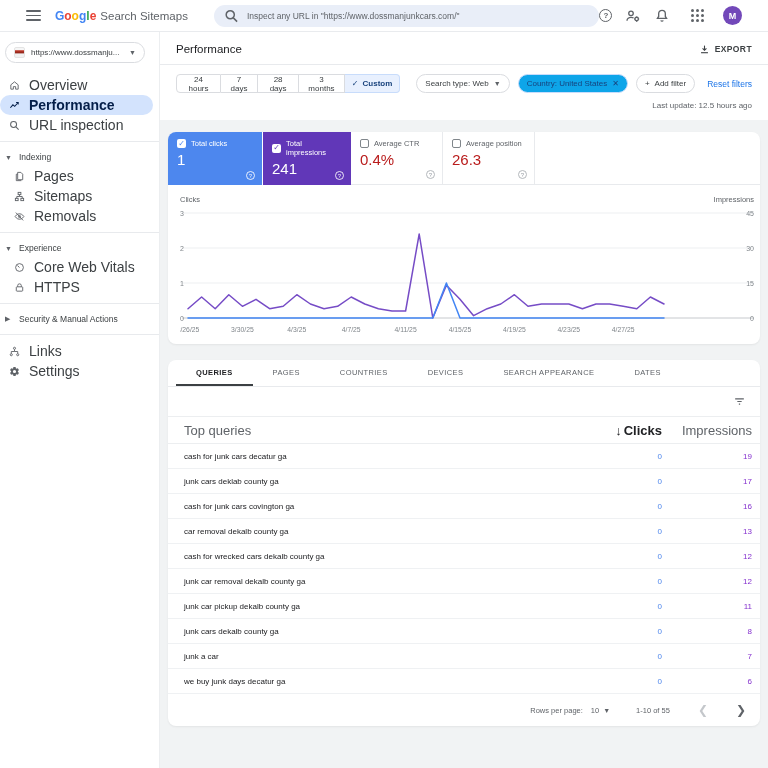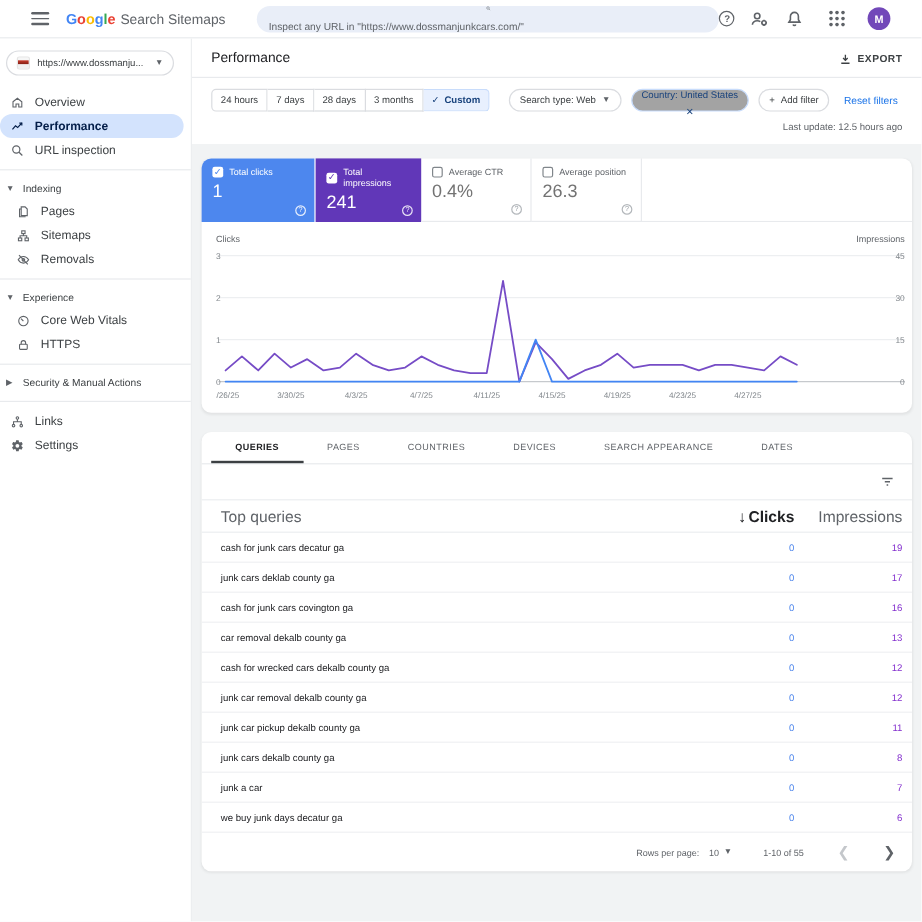--- a/index.html
+++ b/index.html
@@ -9,21 +9,21 @@
   
   .topbar { height:32px; display:flex; align-items:center; padding:0 26px; background:#fff;
     border-bottom:1px solid #e9ebee; position:relative; z-index:5; }
   .hamburger { width:15px; height:11px; display:flex; flex-direction:column; justify-content:space-between; cursor:pointer; margin-right:14px; }
   .hamburger span { height:1.6px; background:#5f6368; border-radius:1px; }
   .logo { display:flex; align-items:baseline; gap:4px; white-space:nowrap; }
   .logo .g { font-size:12px; font-weight:700; letter-spacing:0; }
   .logo .prod { font-size:11.5px; color:#5f6368; }
   .g i { font-style:normal; }
   .searchbox { margin-left:26px; width:388px; height:22px; background:#e9eef8; border-radius:11px;
-    display:flex; align-items:center; padding:0 10px; gap:8px;flex-direction:column; }
+    display:flex; align-items:center; padding:0 10px; gap:8px; }
   .searchbox input { border:none; outline:none; background:transparent; font-size:8.5px; color:#5f6368; width:100%;
     font-family:"Liberation Sans","DejaVu Sans",sans-serif; }
   .searchbox input::placeholder { color:#5f6368; opacity:1; }
   .tb-right { margin-left:auto; display:flex; align-items:center; gap:13px; }
   .tb-icon { width:16px; height:16px; display:flex; align-items:center; justify-content:center; color:#5f6368; cursor:pointer; }
   .help-circ { width:13px; height:13px; border:1.2px solid #5f6368; border-radius:50%; font-size:8px; color:#5f6368;
     display:flex; align-items:center; justify-content:center; font-weight:700; }
   .grid9 { display:grid; grid-template-columns:repeat(3,3px); grid-template-rows:repeat(3,3px); gap:1.8px; margin-left:8px; }
   .grid9 b { width:3px; height:3px; border-radius:50%; background:#5f6368; }
   .avatar { width:19px; height:19px; border-radius:50%; background:#7248b9; color:#fff; font-size:9px; font-weight:700;
@@ -33,21 +33,21 @@
   .app { display:flex; height:736px; }
   .sidebar { width:160px; background:#fff; border-right:1px solid #eceef0; padding-top:10px; flex-shrink:0; }
   .main { flex:1; display:flex; flex-direction:column; min-width:0; }
 
   
   .prop-pill { margin:0 14px 12px 5px; height:21px; border:1px solid #dadce0; border-radius:11px;
     display:flex; align-items:center; gap:6px; padding:0 8px; cursor:pointer; }
   .prop-pill .fav { width:11px; height:11px; border-radius:2px; background:linear-gradient(#f6f6f6 20%, #c0392b 30%, #8e2418 55%, #f1f1f1 65%); border:1px solid #e4e4e4; flex-shrink:0; }
   .prop-pill .txt { font-size:8px; color:#3c4043; white-space:nowrap; overflow:hidden; }
   .caret { font-size:7px; color:#5f6368; margin-left:auto; }
-  .nav-item { height:20px; display:flex; align-items:center; gap:9px; padding:0 8px 0 9px; font-size:10px; color:#3c4043; cursor:pointer; }
+  .nav-item { height:20px; display:flex; align-items:center; gap:9px; padding:0 8px 0 9px; font-size:14px; color:#3c4043; cursor:pointer; }
   .nav-item svg { flex-shrink:0; }
   .nav-item.active { background:#d3e3fd; border-radius:10px; margin-right:6px; color:#041e49; font-weight:700; }
   .nav-icon { width:11px; height:11px; color:#5f6368; }
   .nav-item.active .nav-icon { color:#041e49; }
   .sb-div { height:1px; background:#e8eaed; margin:6px 0; }
   .sec-head { height:18px; display:flex; align-items:center; gap:6px; padding-left:5px; font-size:8.5px; color:#3c4043; cursor:pointer; }
   .sec-caret { font-size:7px; color:#5f6368; width:8px; }
 
   
   .main-top { padding:11px 16px 9px; display:flex; align-items:center; }
@@ -58,21 +58,21 @@
   .chips-row { display:flex; align-items:center; padding:9px 16px 0; }
   .seg { display:flex; }
   .seg .seg-btn { height:19px; padding:0 7px; background:#fff; border:1px solid #dadce0; border-left:none;
     font-size:8px; color:#3c4043; display:flex; align-items:center; gap:4px; cursor:pointer;
     font-family:"Liberation Sans","DejaVu Sans",sans-serif; }
   .seg .seg-btn:first-child { border-left:1px solid #dadce0; border-radius:4px 0 0 4px; }
   .seg .seg-btn:last-child { border-radius:0 4px 4px 0; }
   .seg .seg-btn.active { background:#e8f0fe; border-color:#c8dcfb; color:#18427c; font-weight:700; }
   .chip { height:19px; border:1px solid #dadce0; border-radius:10px; background:#fff; padding:0 8px;
     display:inline-flex; align-items:center; gap:5px; font-size:8px; color:#3c4043; cursor:pointer; white-space:nowrap; }
-  .chip.blue { background:#a3a3a3; border-color:#c8dcfb; color:#18427c;flex-direction:column; }
+  .chip.blue { background:#0ea5e9; border-color:#c8dcfb; color:#18427c; }
   .chip .x { font-size:8px; color:#18427c; }
   .link { font-size:8.5px; color:#1a73e8; cursor:pointer; white-space:nowrap; }
   .ml16{margin-left:16px;} .ml8{margin-left:8px;} .ml12{margin-left:12px;}
   .last-update { text-align:right; padding:8px 16px 10px; font-size:8px; color:#5f6368; }
 
   
   .content { background:#f1f3f4; flex:1; padding:12px 8px 0; overflow:hidden; }
   .card { background:#fff; border-radius:8px; box-shadow:0 1px 2px rgba(60,64,67,.08); }
 
   
@@ -81,21 +81,21 @@
   .mbox.sel { color:#fff; }
   .mbox.b1 { width:94px; border-radius:8px 0 0 0; margin-right:1px; }
   .mbox.white { border-right:1px solid #e8eaed; border-bottom:1px solid #e8eaed; }
   .m-fill { flex:1; border-bottom:1px solid #e8eaed; border-radius:0 8px 0 0; }
   .m-label { display:flex; align-items:center; gap:5px; font-size:7.5px; }
   .mbox.white .m-label { color:#5f6368; }
   .cbx { width:9px; height:9px; border-radius:2px; flex-shrink:0; display:flex; align-items:center; justify-content:center; font-size:8px; line-height:1; }
   .cbx.on { background:#fff; }
   .cbx.off { border:1.2px solid #80868b; }
   .m-value { font-size:15px; margin-top:3px; font-weight:400; }
-  .mbox.white .m-value { color:#737373; }
+  .mbox.white .m-value { color:#b91c1c; }
   .m-help { position:absolute; right:7px; bottom:5px; width:9px; height:9px; border-radius:50%; font-size:6px;
     display:flex; align-items:center; justify-content:center; }
   .mbox.sel .m-help { border:1px solid rgba(255,255,255,.85); color:rgba(255,255,255,.9); }
   .mbox.white .m-help { border:1px solid #b4b8bc; color:#9aa0a6; }
 
   .chart-wrap { padding:8px 12px 0; }
   .chart-wrap svg text { font-family:"Liberation Sans","DejaVu Sans",sans-serif; }
 
   
   .tabs { display:flex; height:27px; border-bottom:1px solid #e8eaed; padding-left:8px; }

